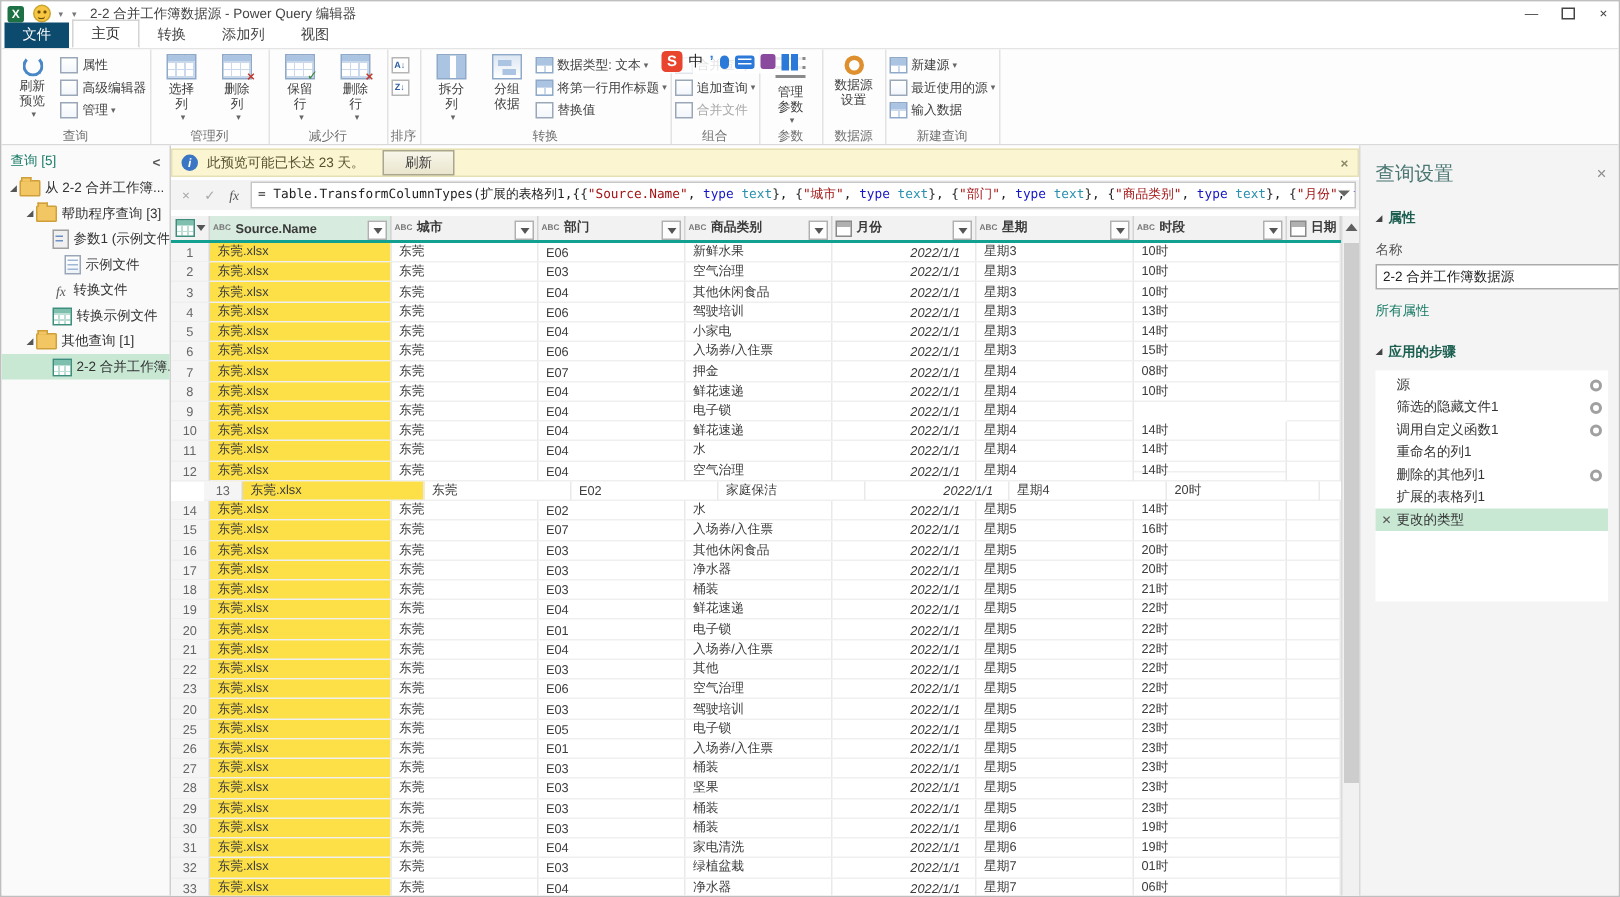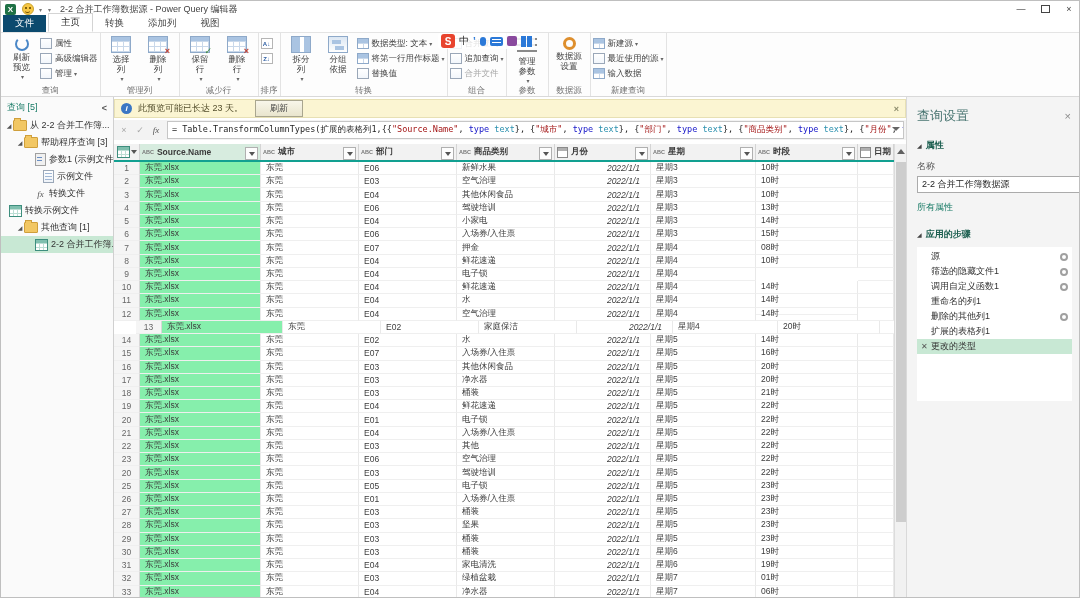--- a/index.html
+++ b/index.html
@@ -117,21 +117,21 @@
   .abc-ic{font-size:5.5px;color:#777;font-weight:bold;letter-spacing:0;flex:none;}
   .date-ic{width:9px;height:9px;border:1px solid #8a8a8a;background:linear-gradient(#b0b0b0 0 3px,#fff 3px);flex:none;}
   .filter-btn{position:absolute;right:2px;top:3px;width:11px;height:11px;background:#fdfdfd;border:1px solid #b0b0b0;display:flex;align-items:center;justify-content:center;}
   .filter-btn::after{content:"";width:0;height:0;border-left:3px solid transparent;border-right:3px solid transparent;border-top:4px solid #555;}
   .corner{width:26px;background:#f2f2f2;justify-content:center;}
   .corner .table-ic{margin-right:1px;}
   .corner::after{content:"";width:0;height:0;border-left:3px solid transparent;border-right:3px solid transparent;border-top:4px solid #555;}
   .grow{display:flex;height:13.24px;box-sizing:border-box;}
   .gcell{border-right:1px solid #e9e9e9;border-bottom:1px solid #efefef;box-sizing:border-box;padding:0 0 0 5px;font-size:8.5px;color:#3c3c3c;white-space:nowrap;overflow:hidden;display:flex;align-items:center;flex:none;}
   .rownum{background:#f5f5f5;color:#666;justify-content:center;padding:0;border-right:1px solid #d8d8d8;}
-  .selcell{background:#86efac;}
+  .selcell{background:#fde047;}
   .datecell{justify-content:flex-end;padding-right:10px;font-style:italic;}
   
   #vscroll{left:780px;top:47px;width:12px;height:455px;position:absolute;background:#f1f1f1;border-left:1px solid #dcdcdc;box-sizing:border-box;}
   #vs-up{height:14px;display:flex;align-items:center;justify-content:center;}
   #vs-up::after{content:"";width:0;height:0;border-left:4px solid transparent;border-right:4px solid transparent;border-bottom:5px solid #606060;}
   #vs-thumb{position:absolute;left:1px;top:18px;width:10px;height:360px;background:#cdcdcd;}
   
   #rightpanel{left:905px;top:96px;width:175px;height:502px;background:#f4f4f4;border-left:1px solid #d9d9d9;box-sizing:border-box;padding:0 10px;}
   #qs-head{display:flex;justify-content:space-between;align-items:center;margin-top:10px;}
   #qs-title{font-size:13px;color:#4a7672;}
@@ -383,21 +383,21 @@
       <div class="tree-row" style="padding-left: 34px;">
         <span class="twisty"></span>
         <span class="tree-ic sheet-ic"></span>
         <span class="tree-label">示例文件</span>
       </div>
       <div class="tree-row" style="padding-left: 26px;">
         <span class="twisty"></span>
         <span class="tree-ic fx-ic">fx</span>
         <span class="tree-label">转换文件</span>
       </div>
-      <div class="tree-row" style=" align-items: center;">
+      <div class="tree-row" style="padding-left: 26px; align-items: center;">
         <span class="twisty"></span>
         <span class="tree-ic table-ic"></span>
         <span class="tree-label">转换示例文件</span>
       </div>
       <div class="tree-row" style="padding-left: 15px;">
         <span class="twisty">◢</span>
         <span class="tree-ic folder-ic"></span>
         <span class="tree-label">其他查询 [1]</span>
       </div>
       <div class="tree-row selected" style="padding-left: 26px;">

